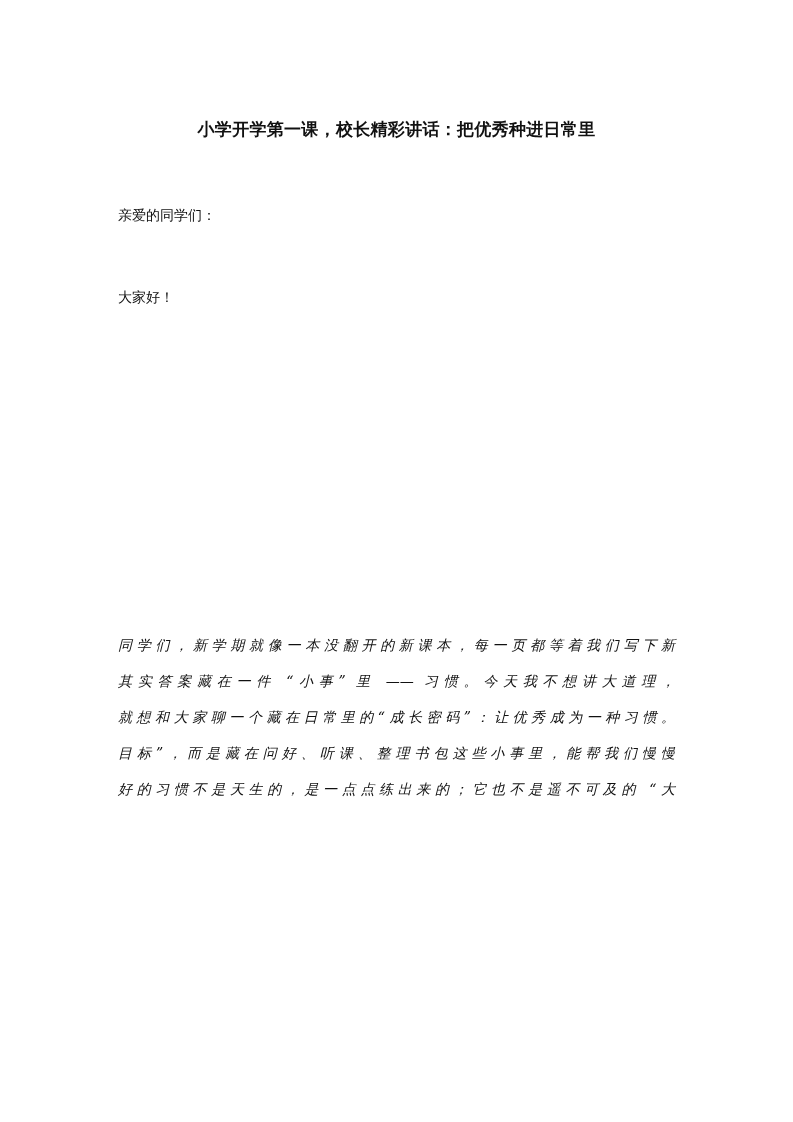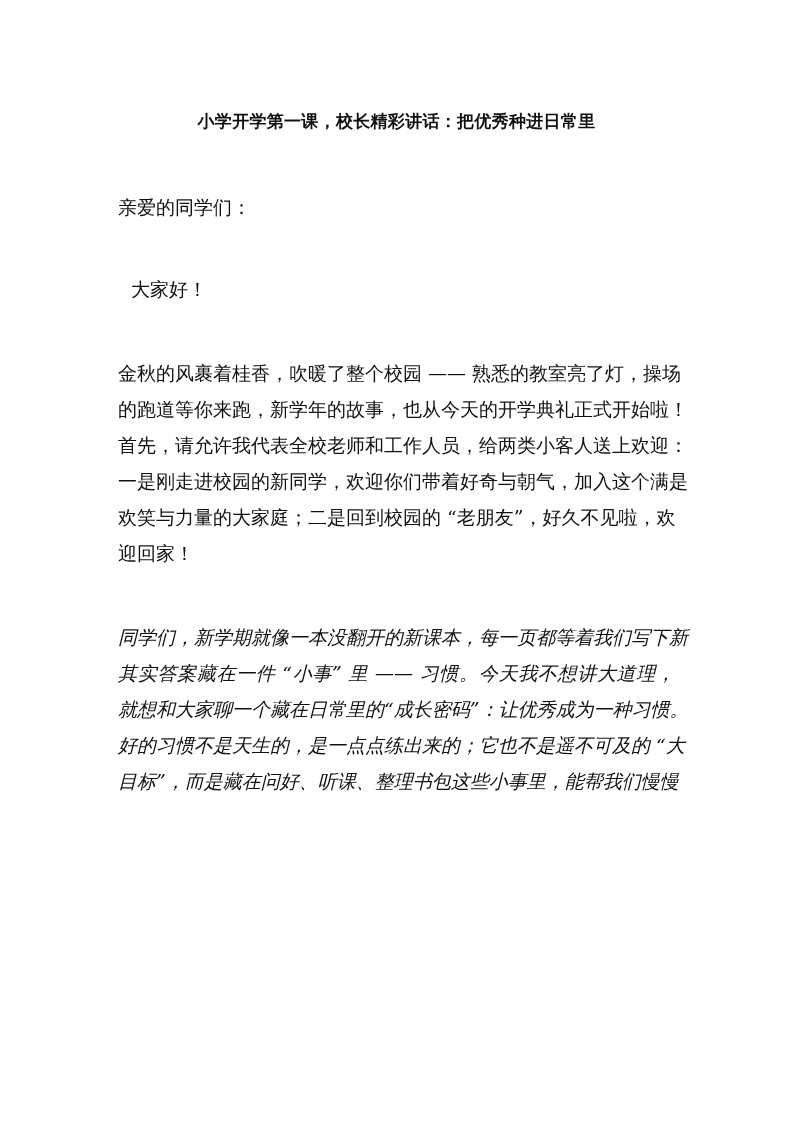--- a/index.html
+++ b/index.html
@@ -1,52 +1,44 @@
 <!DOCTYPE html>
 <html><head>
   <meta charset="utf-8">
   <style>
     html, body { margin: 0; padding: 0; background: #ffffff; }
     body { width: 793px; height: 1122px; position: relative; overflow: hidden;
            font-family: "DejaVu Serif", "Liberation Serif", serif; color: #111111; }
-    .page { position: absolute; left: 0; top: 4px; width: 793px; height: 792px; background: #fff; }
+    .page { position: absolute; left: 0; top: 12px; width: 793px; height: 792px; background: #fff; }
     .title { position: absolute; left: 0; width: 793px; top: 104px; text-align: center;
              font-family: "DejaVu Sans", "Liberation Sans", sans-serif; font-weight: bold;
              font-size: 17px; line-height: 26px; letter-spacing: 0.3px; color: #111; }
-    .para { position: absolute; left: 118px; width: 557px; font-size: 19px; }
+    .para { position: absolute; left: 118px; width: 557px; font-size: 14px; }
     .line { display: block; height: 36px; line-height: 36px; white-space: nowrap;
             text-align: justify; text-align-last: justify; }
     .line.last { text-align-last: left; }
   </style>
 </head>
 <body>
 
 <div class="page">
 
   <div class="title">小学开学第一课，校长精彩讲话：把优秀种进日常里</div>
 
   <div class="para" style="top:185px;">
     <span class="line last">亲爱的同学们：</span>
   </div>
 
-  <div class="para" style="top:267px;margin-left:13px;">
+  <div class="para" style="top:267px;">
     <span class="line last">大家好！</span>
   </div>
 
-  <div class="para" style="top:351px;">
-    <span class="line">金秋的风裹着桂香，吹暖了整个校园 —— 熟悉的教室亮了灯，操场</span>
-    <span class="line">的跑道等你来跑，新学年的故事，也从今天的开学典礼正式开始啦！</span>
-    <span class="line">首先，请允许我代表全校老师和工作人员，给两类小客人送上欢迎：</span>
-    <span class="line">一是刚走进校园的新同学，欢迎你们带着好奇与朝气，加入这个满是</span>
-    <span class="line">欢笑与力量的大家庭；二是回到校园的 “老朋友”，好久不见啦，欢</span>
-    <span class="line last">迎回家！</span>
-  </div>
 
   <div class="para" style="top:615px;font-style:italic;">
     <span class="line">同学们，新学期就像一本没翻开的新课本，每一页都等着我们写下新</span>
     <span class="line">其实答案藏在一件 “小事” 里 —— 习惯。今天我不想讲大道理，</span>
     <span class="line">就想和大家聊一个藏在日常里的“成长密码”：让优秀成为一种习惯。</span>
+    <span class="line">目标”，而是藏在问好、听课、整理书包这些小事里，能帮我们慢慢</span>
     <span class="line">好的习惯不是天生的，是一点点练出来的；它也不是遥不可及的 “大</span>
-    <span class="line">目标”，而是藏在问好、听课、整理书包这些小事里，能帮我们慢慢</span>
   </div>
 
 
 </div>
 
 </body></html>

